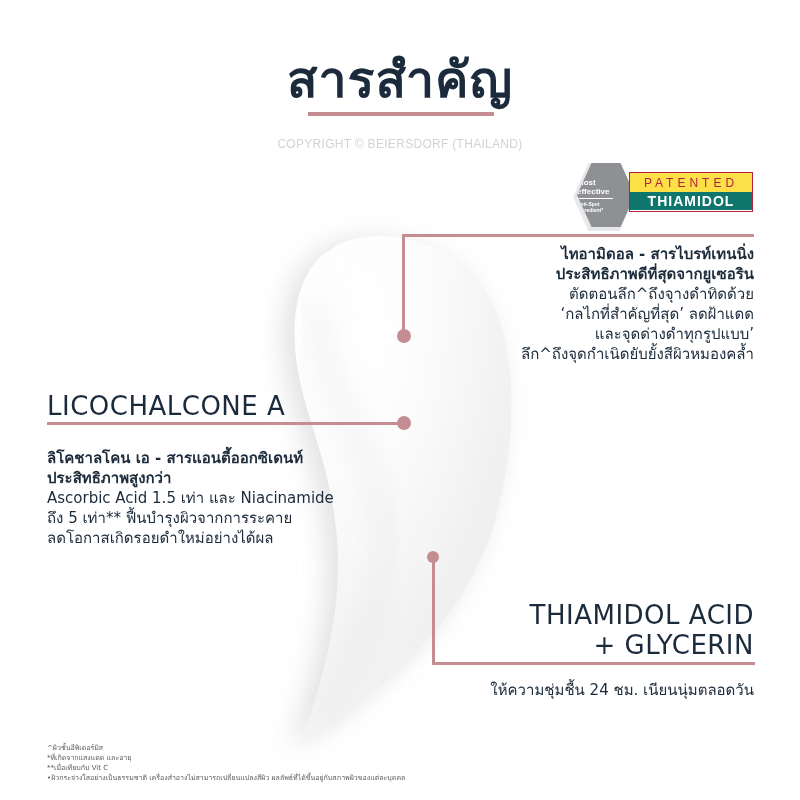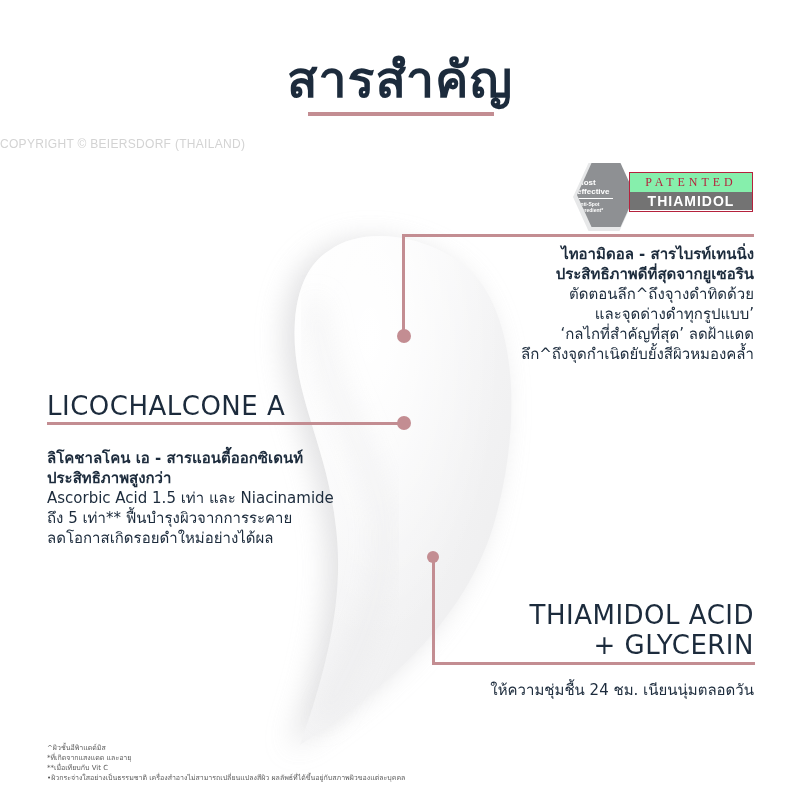--- a/index.html
+++ b/index.html
@@ -9,21 +9,21 @@
     .abs { position: absolute; }
 
     
     .title {
       left: 0; width: 800px; top: 50px; text-align: center;
       font-size: 50px; font-weight: bold; color: #1c2b3c; letter-spacing: 1px;
       line-height: 60px;
     }
     .title-underline { left: 308px; top: 112px; width: 186px; height: 4px; background: #c38d92; }
     .copyright {
-      left: 0; width: 800px; top: 137px; text-align: left;
+      left: 0; width: 800px; top: 137px; text-align: center;
       font-family: "Liberation Sans", sans-serif; font-size: 12px; color: #d3d3d3; letter-spacing: 0.3px;
     }
 
     
     .cream-wrap { left: 0; top: 0; width: 800px; height: 800px; pointer-events: none; }
 
     
     .hex {
       left: 577px; top: 163px; width: 58px; height: 64px;
       background: #8e9093;
@@ -39,27 +39,27 @@
     .hex .big { font-family: "Liberation Sans", sans-serif; font-size: 8px; font-weight: bold; line-height: 9px; }
     .hex .rule { width: 36px; height: 1px; background: #ffffff; margin: 2px 0; }
     .hex .small { font-family: "Liberation Sans", sans-serif; font-size: 5px; font-weight: bold; line-height: 6px; }
 
     .patent-box {
       left: 629px; top: 172px; width: 124px; height: 40px;
       border: 1.5px solid #b5223d;
     }
     .patent-top {
       height: 19px; display: flex; align-items: center; justify-content: center;
-      font-family: Liberation Serif, serif; color: #b5223d; font-size: 12px; letter-spacing: 4px;
-      background: #86efac;
+      font-family: Liberation Sans, sans-serif; color: #b5223d; font-size: 12px; letter-spacing: 4px;
+      background: #fde047;
     }
     .patent-bottom {
       height: 18px; display: flex; align-items: center; justify-content: center;
       font-family: "Liberation Sans", sans-serif; font-weight: bold; color: #ffffff; font-size: 14px; letter-spacing: 1px;
-      background: #737373;
+      background: #0f766e;
     }
 
     
     .line { background: #c38d92; }
     .dot { width: 14px; height: 14px; border-radius: 50%; background: #c38d92; }
 
     
     .thia {
       right: 46px; top: 244px; width: 330px; text-align: right;
       font-size: 15px; line-height: 20px; color: #1c2b3c;
@@ -135,22 +135,22 @@
 </div>
 
 <div class="abs line" style="left:402px; top:234px; width:352px; height:3px;"></div>
 <div class="abs line" style="left:402px; top:234px; width:3px; height:100px;"></div>
 <div class="abs dot" style="left:397px; top:329px;"></div>
 
 <div class="abs thia">
   <div class="bold">ไทอามิดอล - สารไบรท์เทนนิ่ง</div>
   <div class="bold">ประสิทธิภาพดีที่สุดจากยูเซอริน</div>
   <div>ตัดตอนลึก^ถึงจุางดำทิดด้วย</div>
+  <div>‘กลไกที่สำคัญที่สุด’ ลดฝ้าแดด</div>
   <div>และจุดด่างดำทุกรูปแบบ’</div>
-  <div>‘กลไกที่สำคัญที่สุด’ ลดฝ้าแดด</div>
   <div>ลึก^ถึงจุดกำเนิดยับยั้งสีผิวหมองคล้ำ</div>
 </div>
 
 <div class="abs lico-title">LICOCHALCONE A</div>
 <div class="abs line" style="left:47px; top:422px; width:356px; height:3px;"></div>
 <div class="abs dot" style="left:397px; top:416px;"></div>
 <div class="abs lico-text">
   <div class="bold">ลิโคชาลโคน เอ - สารแอนตี้ออกซิเดนท์</div>
   <div class="bold">ประสิทธิภาพสูงกว่า</div>
   <div>Ascorbic Acid 1.5 เท่า และ Niacinamide</div>
@@ -161,17 +161,17 @@
 <div class="abs dot" style="left:427px; top:551px; width:12px; height:12px;"></div>
 <div class="abs line" style="left:432px; top:557px; width:3px; height:108px;"></div>
 <div class="abs line" style="left:432px; top:662px; width:323px; height:3px;"></div>
 <div class="abs hya-title">
   <div>THIAMIDOL ACID</div>
   <div>+ GLYCERIN</div>
 </div>
 <div class="abs hya-text">ให้ความชุ่มชื้น 24 ชม. เนียนนุ่มตลอดวัน</div>
 
 <div class="abs footnotes">
-  <div>^ผิวชั้นอีพิาแดด์มิส</div>
+  <div>^ผิวชั้นอีพิเดอร์มิส</div>
   <div>*ที่เกิดจากแสงแดด และอายุ</div>
   <div>**เมื่อเทียบกับ Vit C</div>
   <div>•ผิวกระจ่างใสอย่างเป็นธรรมชาติ เครื่องสำอางไม่สามารถเปลี่ยนแปลงสีผิว ผลลัพธ์ที่ได้ขึ้นอยู่กับสภาพผิวของแต่ละบุคคล</div>
 </div>
 
 </body></html>

